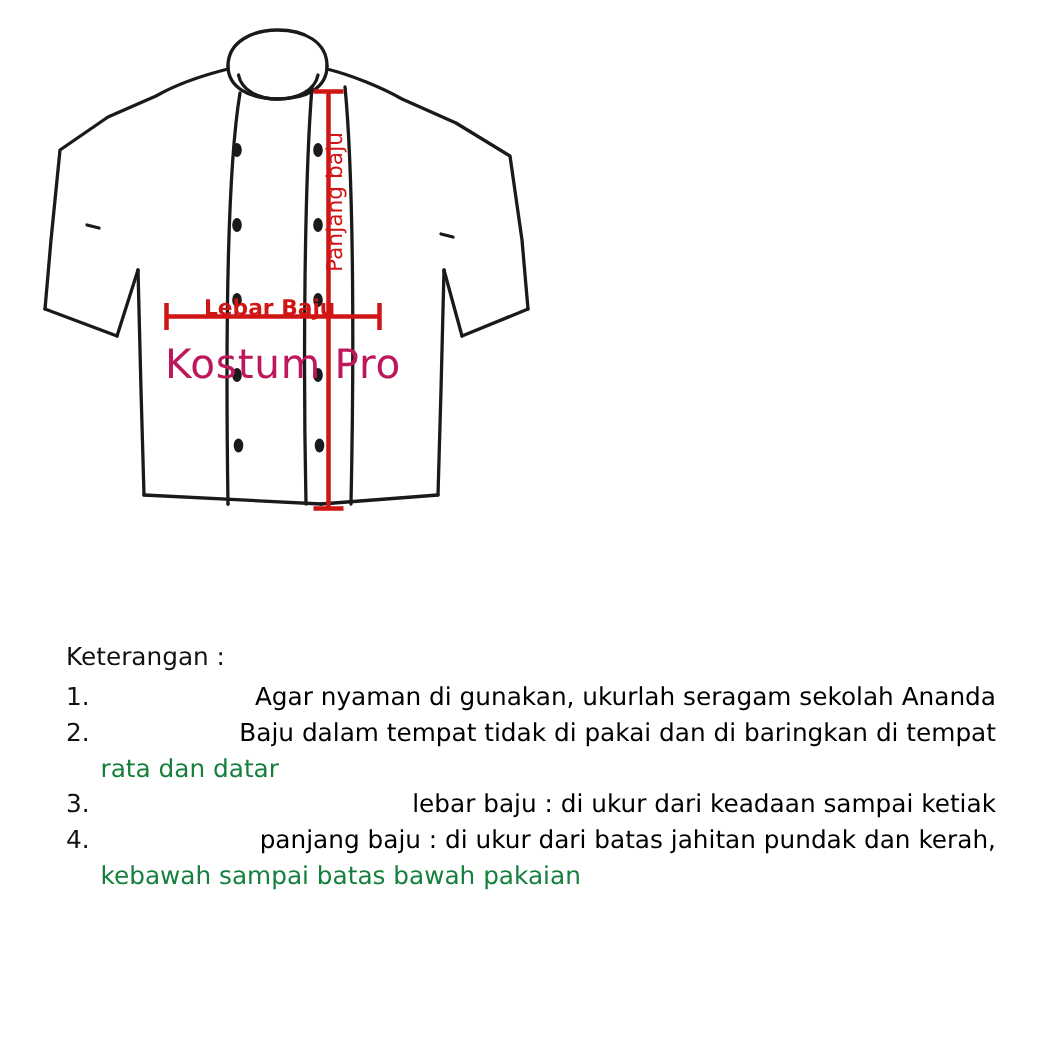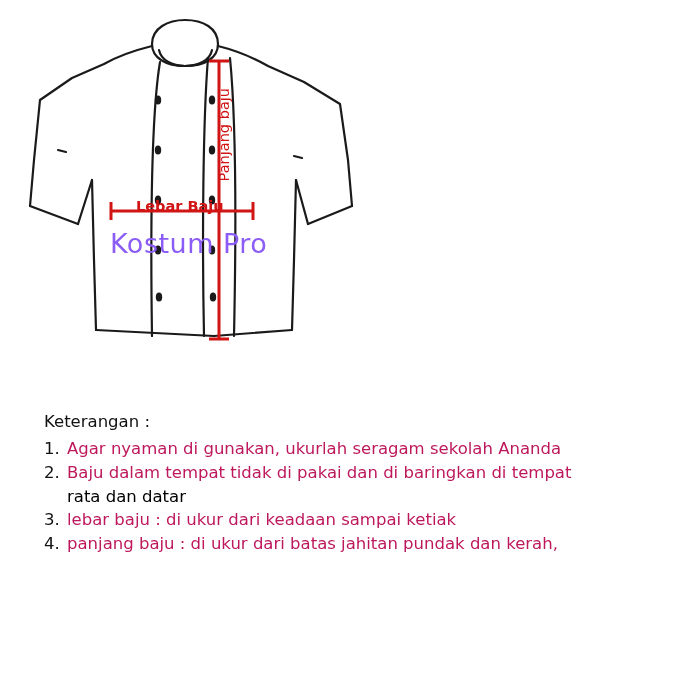--- a/index.html
+++ b/index.html
@@ -26,21 +26,21 @@
     position: absolute;
     left: 0;
     top: 0;
   }
   .watermark {
     position: absolute;
     left: 110px;
     top: 228px;
     font-family: "DejaVu Sans", sans-serif;
     font-size: 27px;
-    color: #8b5cf6;
+    color: #be185d;
     letter-spacing: 0.5px;
     font-weight: 400;
     user-select: none;
   }
   .measure-label {
     position: absolute;
     color: #d11414;
     font-family: "DejaVu Sans", sans-serif;
     font-size: 14.5px;
     white-space: nowrap;
@@ -52,21 +52,21 @@
     transform: rotate(-90deg) translate(-100%, 0);
   }
   #label-lebar {
     left: 136px;
     top: 198px;
     font-weight: bold;
   }
   #notes {
     position: absolute;
     left: 44px;
-    top: 412px;
+    top: 428px;
     width: 620px;
   }
   #notes-title {
     font-size: 16.5px;
     color: #111;
     margin-bottom: 7px;
   }
   .note-row {
     display: flex;
     align-items: flex-start;
@@ -74,27 +74,28 @@
     line-height: 1.38;
     font-size: 16.5px;
   }
   .note-num {
     width: 23px;
     flex: 0 0 23px;
     color: #111;
   }
   .note-text {
     flex: 1 1 auto;
-    color: #be185d;
+    color: #000000;
+    text-align: right;
   }
   .note-cont {
     padding-left: 23px;
     font-size: 16.5px;
     line-height: 1.38;
-    color: #000000;
+    color: #15803d;
     margin-bottom: 1px;
   }
 </style>
 </head>
 <body>
 
 <div id="diagram-area">
 
   <svg id="diagram-svg" width="700" height="390" viewBox="0 0 700 390">
     <g fill="none" stroke="#1a1a1a" stroke-width="2.2" stroke-linejoin="round" stroke-linecap="round">
@@ -176,13 +177,14 @@
 
   <div class="note-row">
     <span class="note-num">3.</span>
     <span class="note-text">lebar baju : di ukur dari keadaan sampai ketiak</span>
   </div>
 
   <div class="note-row">
     <span class="note-num">4.</span>
     <span class="note-text">panjang baju : di ukur dari batas jahitan pundak dan kerah,</span>
   </div>
+  <div class="note-cont">kebawah sampai batas bawah pakaian</div>
 </div>
 
 </body></html>

